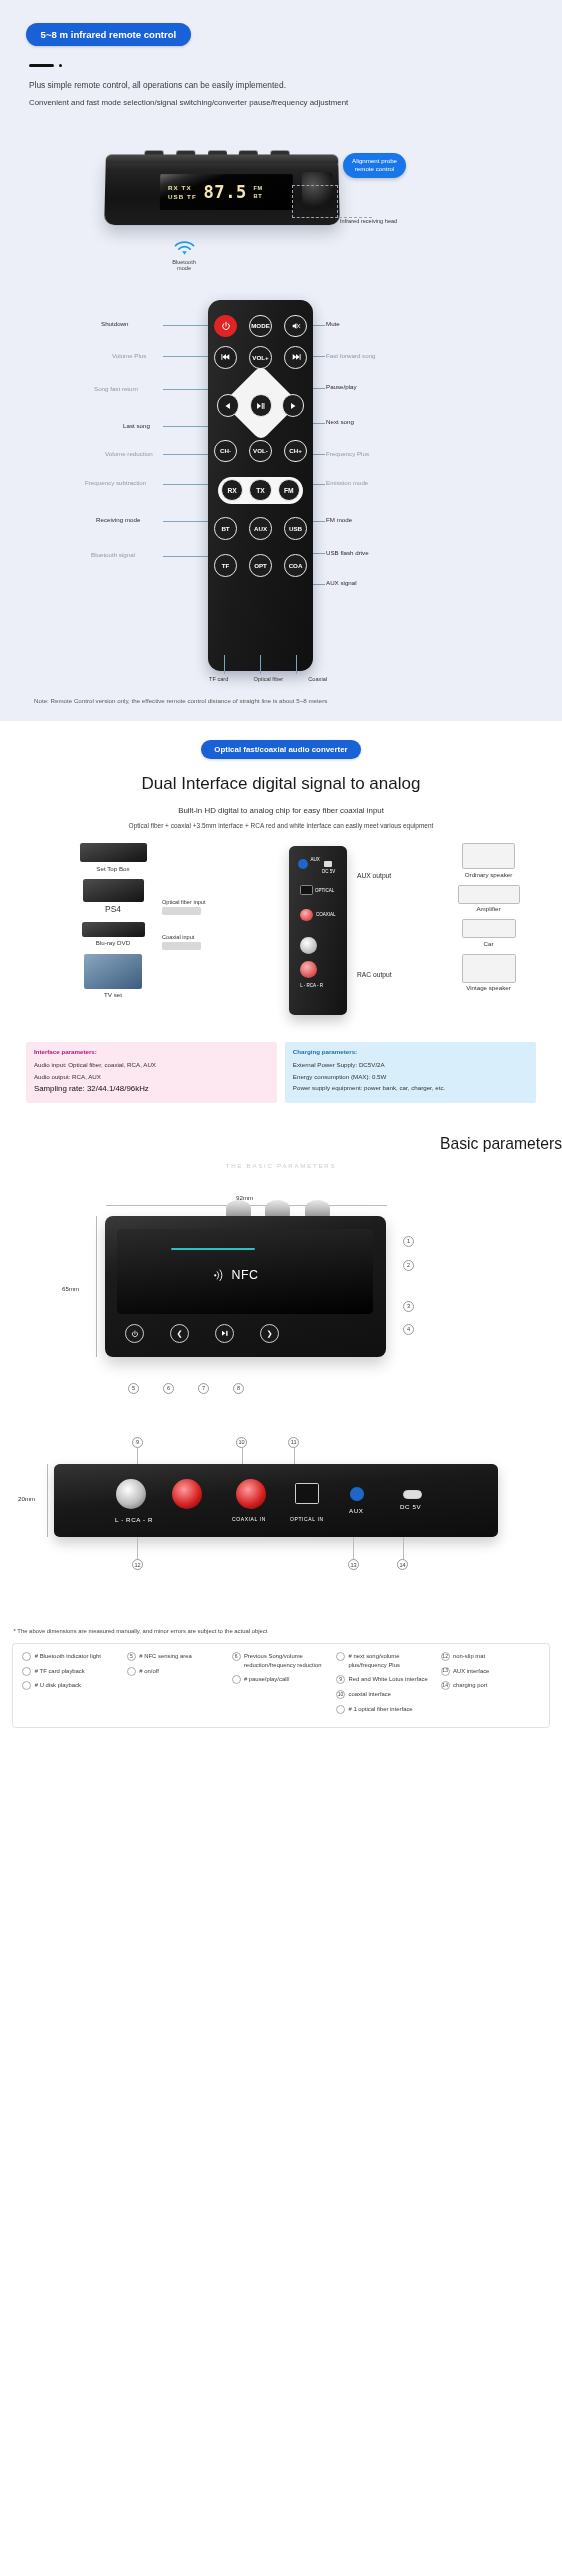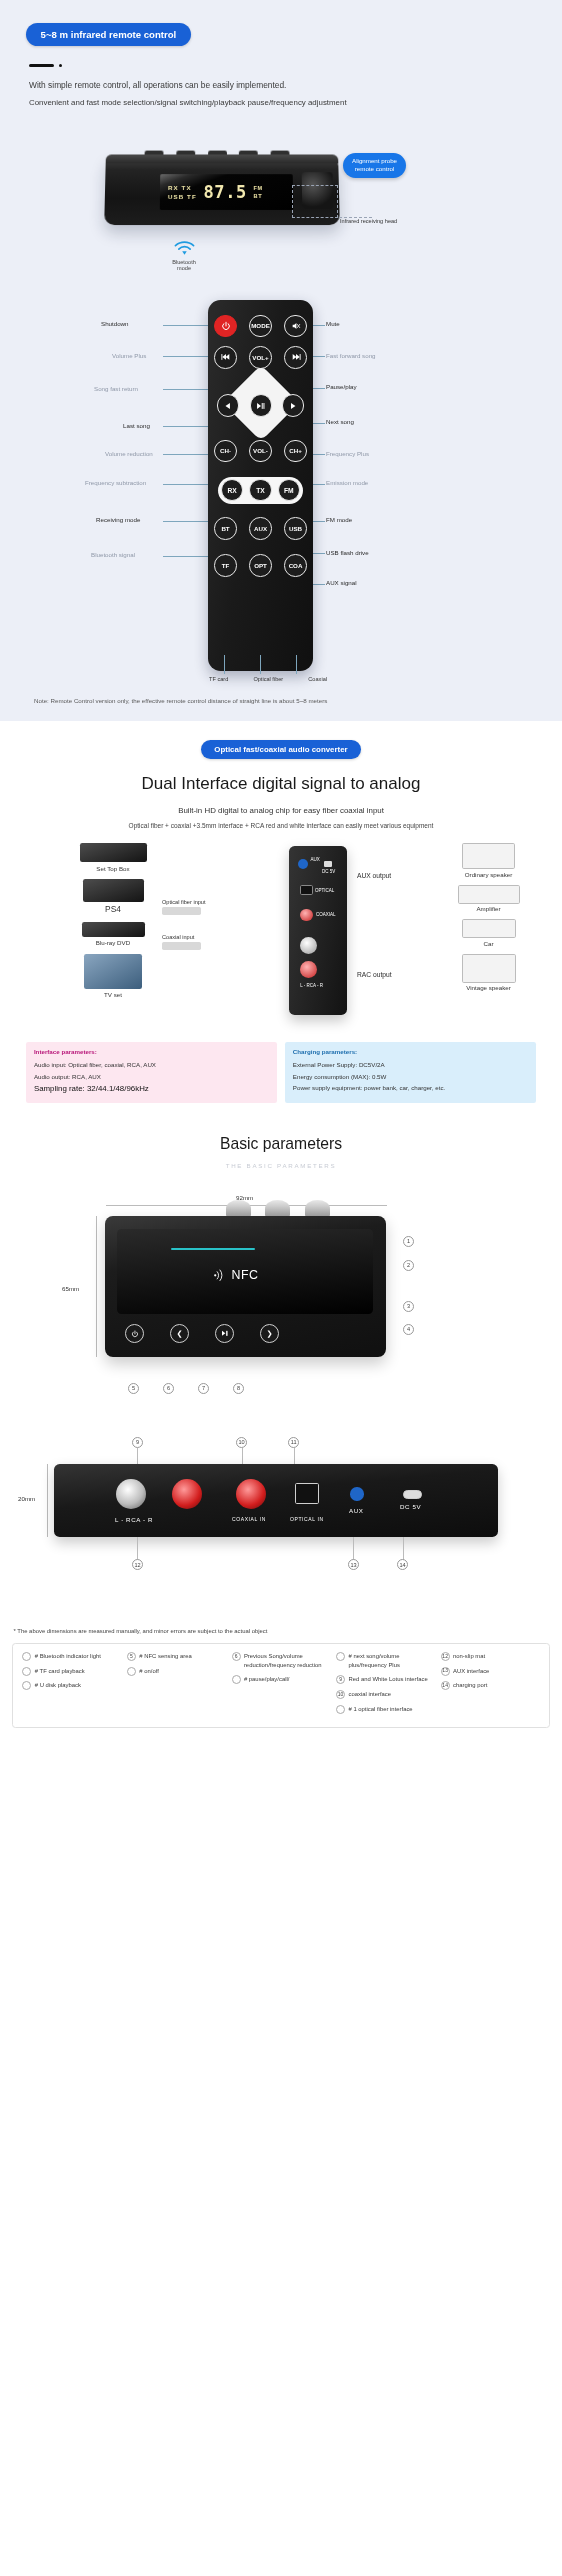--- a/index.html
+++ b/index.html
@@ -206,21 +206,21 @@
   .pbox{ flex:1; border-radius:2.2px; padding:6.7px 7.9px; }
   .pbox.pink{ background:#fde7f0;}
   .pbox.blue{ background:#d9eefb;}
   .pbox h4{ font-size:6.2px; color:#b8187a; font-weight:bold; margin-bottom:3.9px;}
   .pbox.blue h4{ color:#1f6fae;}
   .pbox p{ font-size:6.2px; color:#333; line-height:1.8;}
   .pbox .big{ font-size:7.9px; color:#111; }
 
   
   .sec-basic{ background:#fff; padding:20px 0 5.6px 0;}
-  .h3{ text-align:center;font-size:15.7px;font-weight:normal;color:#1a1a1a;}
+  .h3{ text-align:right;font-size:15.7px;font-weight:normal;color:#1a1a1a;}
   .h3sub{ text-align:center;font-size:6.2px;color:#c8ccd4;letter-spacing:1.7px;margin-top:9px;}
 
   .top-view{ position:relative; height:242px; margin-top:15.7px;}
   .tv-dev{
     position:absolute; left:105px; top:31.5px; width:281px; height:141px;
     background:linear-gradient(170deg,#3a3a3a 0%,#1c1c1c 30%,#101010 100%);
     border-radius:7.9px; box-shadow:0 6.7px 14.6px rgba(0,0,0,.2);
   }
   .tv-panel{
     position:absolute; left:12.4px; top:12.4px; width:256px; height:85px;
@@ -279,22 +279,22 @@
 </style>
 </head>
 <body>
 
 <div class="page">
 
   <div class="sec-remote">
 
     <div class="pill">5~8 m infrared remote control</div>
     <div class="rule"></div>
-    <p class="sub">With simple remote control, all operations can be easily implemented.</p>
-    <p class="sub2">Convenient and fast mode selection/signal switching/playback pause/frequency adjustment</p>
+    <p class="sub">Plus simple remote control, all operations can be easily implemented.</p>
+    <p class="sub2">Convenient and fast mode selection/signal switching/converter pause/frequency adjustment</p>
 
     
     <div class="device-wrap">
       <div class="device">
         <div class="dev-knobs">
             <i></i>
             <i></i>
             <i></i>
             <i></i>
             <i></i>

